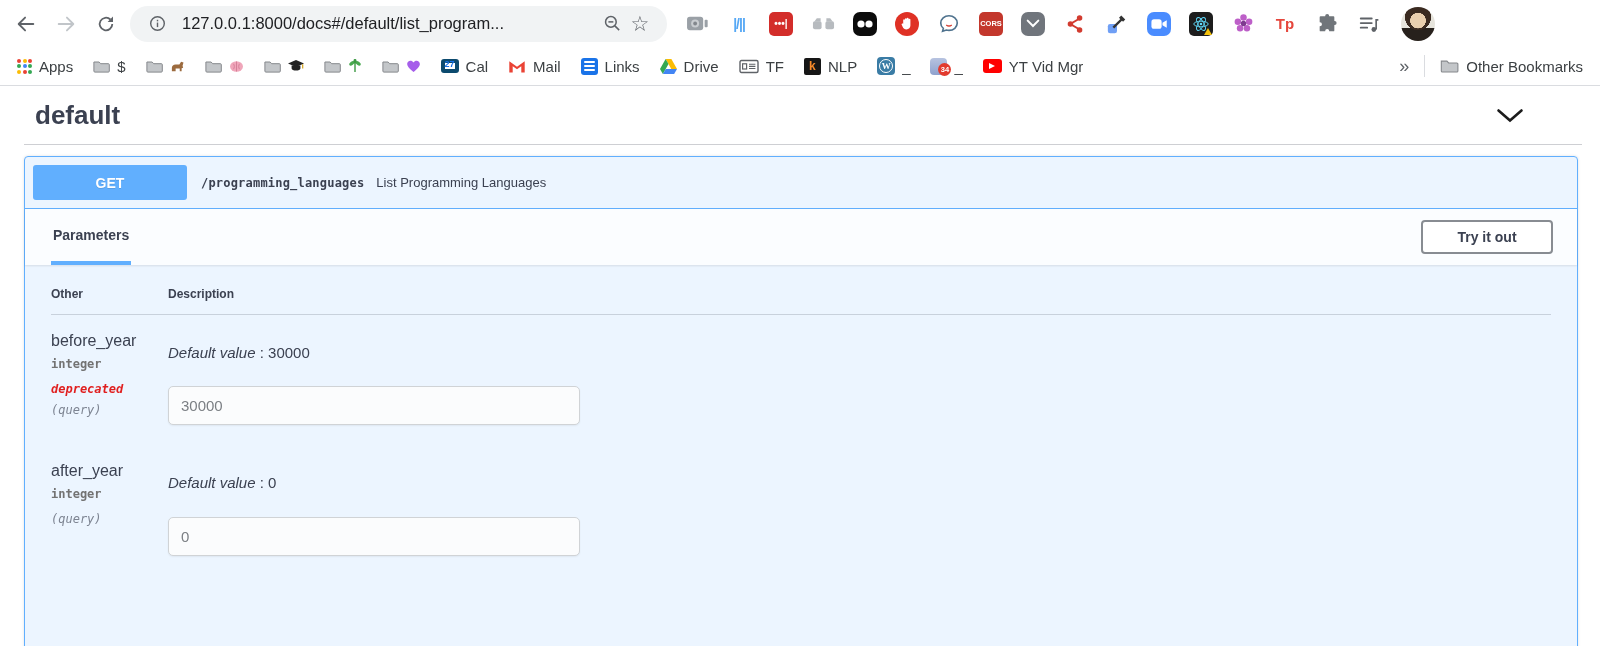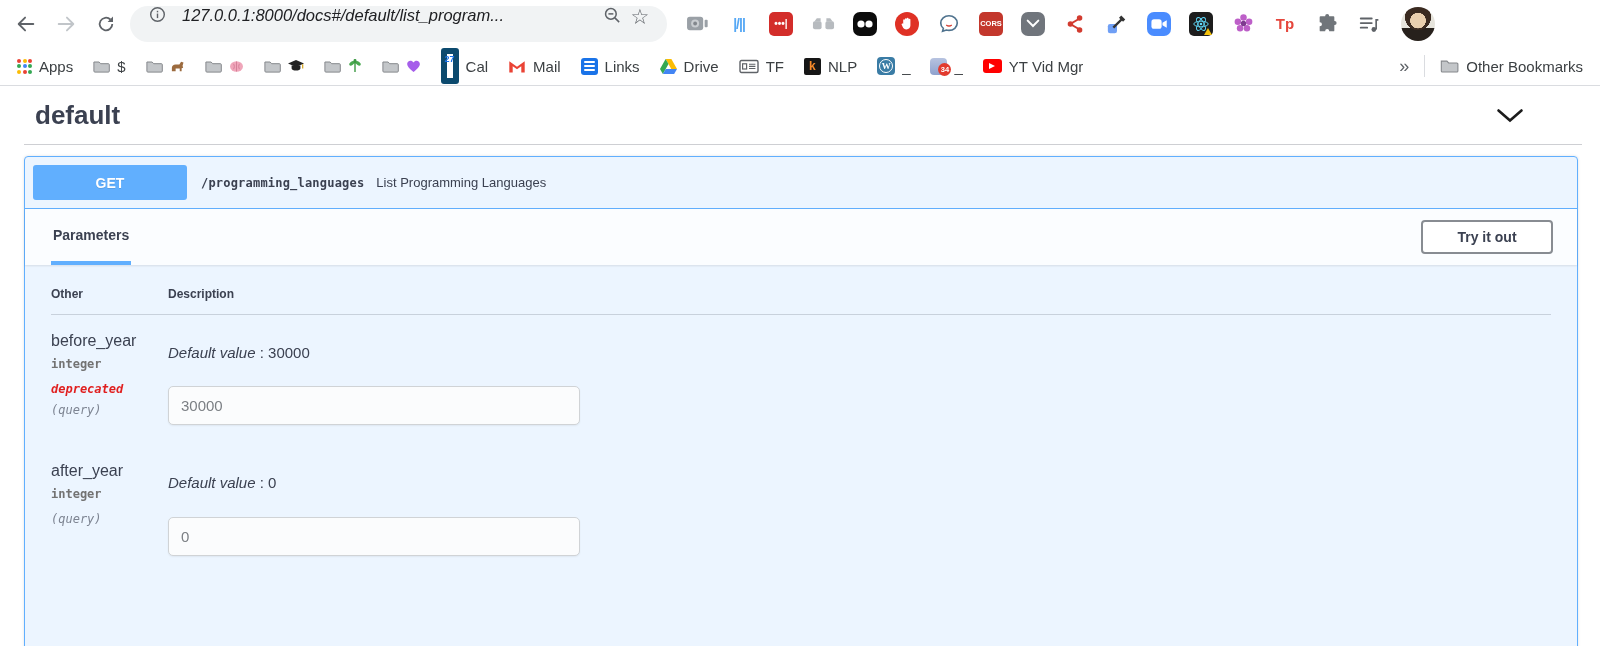--- a/index.html
+++ b/index.html
@@ -4,21 +4,21 @@
 <style>
   * { margin:0; padding:0; box-sizing:border-box; }
   html,body { width:1600px; height:646px; overflow:hidden; background:#fff;
     font-family:"Liberation Sans","DejaVu Sans",sans-serif; }
   .mono { font-family:"DejaVu Sans Mono","Liberation Mono",monospace; }
 
   
   .toolbar { height:47px; display:flex; align-items:center; padding-left:6px; background:#fff; }
   .nav-btn { width:40px; height:40px; flex:none; display:flex; align-items:center; justify-content:center; }
   .address { flex:none; width:537px; height:36px; border-radius:18px; background:#f1f3f4;
-    display:flex; align-items:flex-start; padding:0 13px; margin-left:4px;font-style:italic; }
+    display:flex; align-items:center; padding:0 13px; margin-left:4px; }
   .url { font-size:16.5px; color:#202124; margin-left:11px; flex:1; white-space:nowrap; overflow:hidden; }
   .addr-ico { flex:none; display:flex; align-items:center; justify-content:center; width:28px; }
   .star { font-size:21px; color:#5f6368; line-height:1; }
   .ext-row { display:flex; align-items:center; gap:18px; margin-left:18px; flex:none; }
   .ext { width:24px; height:24px; flex:none; display:flex; align-items:center; justify-content:center; position:relative; }
   .sq { border-radius:5px; width:24px; height:24px; display:flex; align-items:center; justify-content:center; }
   .wayback { color:#56a8f5; font-weight:bold; font-size:14px; letter-spacing:-1px; }
   .lp { background:#d32d2a; } .lp span { color:#fff; font-weight:bold; font-size:10px; letter-spacing:0; }
   .blackdots { background:#0c0c0c; border-radius:7px; }
   .stopcircle { width:24px; height:24px; border-radius:50%; background:#df3125; display:flex; align-items:center; justify-content:center; }
@@ -38,22 +38,22 @@
     color:#cf3a30; font-size:17px; display:flex; align-items:center; gap:12px;
     padding:0 15px; margin-left:15px; flex:none; min-width:128px; }
   .vdots { display:flex; flex-direction:column; gap:2.5px; }
   .vdots i { width:3.5px; height:3.5px; border-radius:50%; background:#cf3a30; }
 
   .bookmarks { height:39px; display:flex; align-items:center; gap:2px; padding:0 8px;
     border-bottom:1px solid #dadce0; background:#fff; }
   .bm { display:flex; align-items:center; gap:7px; padding:0 9px; height:28px; font-size:15px; color:#3c4043; white-space:nowrap; }
   .apps-grid { display:grid; grid-template-columns:repeat(3,4px); grid-gap:1.5px; }
   .apps-grid i { width:4px; height:4px; border-radius:50%; }
-  .cal-ico { width:18px; height:36px; background:#fff; border:6px solid #0c4a6e; border-radius:3px;
-    display:flex; justify-content:center; font-size:9px; font-weight:bold; color:#1a73e8; }
+  .cal-ico { width:18px; height:14px; background:#fff; border:4px solid #0c4a6e; border-radius:3px;
+    display:flex; align-items:flex-end; justify-content:center; font-size:9px; font-weight:bold; color:#1a73e8; }
   .links-ico { width:17px; height:17px; background:#1a73e8; border-radius:3px; display:flex; flex-direction:column; justify-content:center; gap:2px; padding:0 3px; }
   .links-ico i { height:2px; background:#fff; border-radius:1px; }
   .nlp-ico { width:17px; height:17px; background:#161616; border-radius:2px; display:flex; align-items:center; justify-content:center;
     color:#f78a2a; font-weight:bold; font-size:12px; }
   .wp-ico { width:18px; height:18px; background:#3a7ca5; border-radius:4px; display:flex; align-items:center; justify-content:center; }
   .wp-ico b { width:14px; height:14px; border:1px solid #fff; border-radius:50%; color:#fff; font-size:9px;
     display:flex; align-items:center; justify-content:center; font-family:"Liberation Serif",serif; }
   .cal34 { width:17px; height:17px; border-radius:4px; background:linear-gradient(#b7c3e0,#8fa2ce); position:relative; }
   .cal34 b { position:absolute; left:0; bottom:-1px; width:13px; height:13px; border-radius:50%; background:#e23b2e;
     color:#fff; font-size:7.5px; display:flex; align-items:center; justify-content:center;margin-left:8px; }

